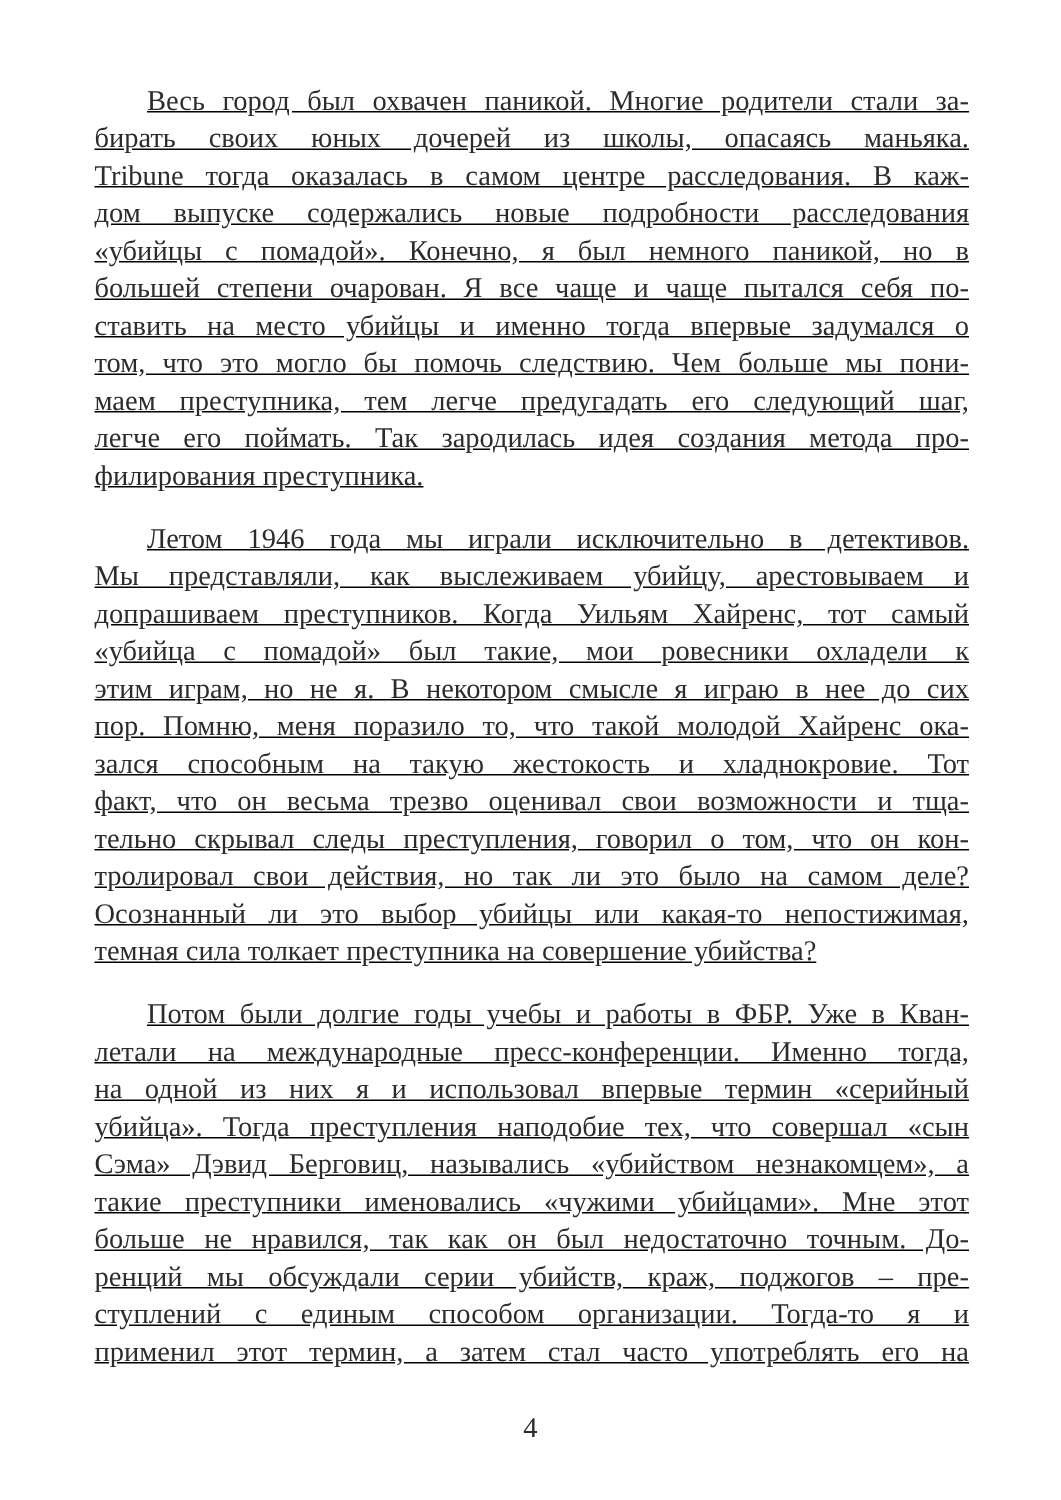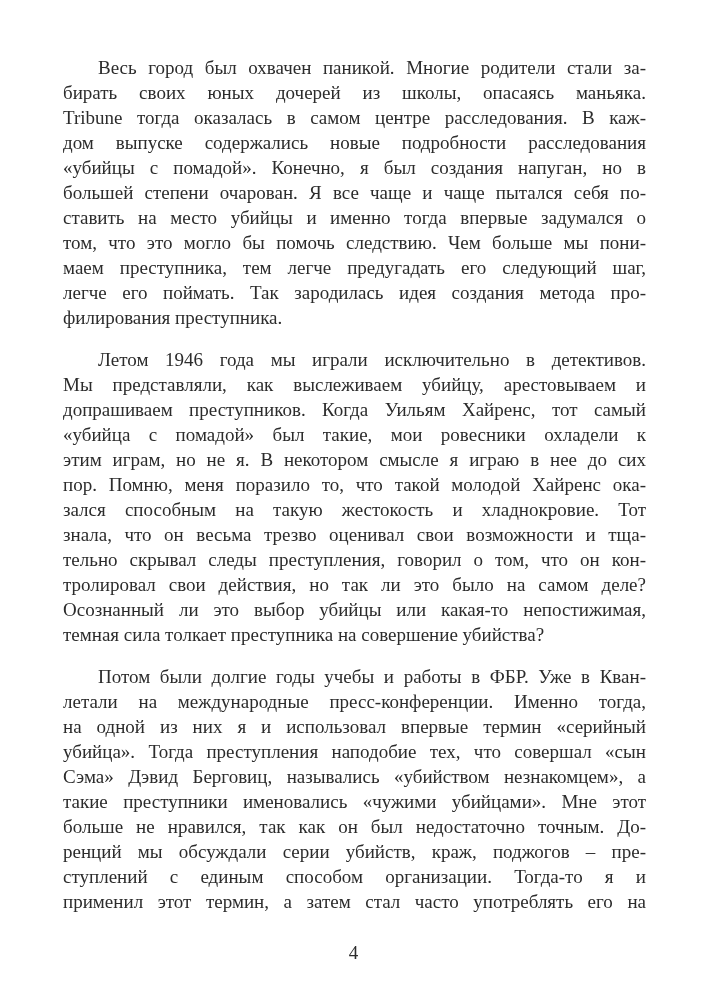--- a/index.html
+++ b/index.html
@@ -17,20 +17,21 @@
     height:1000px;
     background:var(--page-bg);
     overflow:hidden;
     font-family:"Liberation Serif","DejaVu Serif",serif;
   }
   .text-block{
     position:absolute;
     left:63px;
     top:55px;
     width:583px;
+    text-decoration:underline;
   }
   .paragraph + .paragraph{
     margin-top:17px;
   }
   .line{
     font-size:19px;
     line-height:25px;
     color:var(--text-color);
     text-align:justify;
     text-align-last:justify;
@@ -57,37 +58,37 @@
 </head>
 <body>
 
 <div class="page">
   <main class="text-block" id="paragraphs-root">
       <div class="paragraph">
         <div class="line indent">Весь город был охвачен паникой. Многие родители стали за-</div>
         <div class="line">бирать своих юных дочерей из школы, опасаясь маньяка.</div>
         <div class="line">Tribune тогда оказалась в самом центре расследования. В каж-</div>
         <div class="line">дом выпуске содержались новые подробности расследования</div>
-        <div class="line">«убийцы с помадой». Конечно, я был создания напуган, но в</div>
+        <div class="line">«убийцы с помадой». Конечно, я был немного паникой, но в</div>
         <div class="line">большей степени очарован. Я все чаще и чаще пытался себя по-</div>
         <div class="line">ставить на место убийцы и именно тогда впервые задумался о</div>
         <div class="line">том, что это могло бы помочь следствию. Чем больше мы пони-</div>
         <div class="line">маем преступника, тем легче предугадать его следующий шаг,</div>
         <div class="line">легче его поймать. Так зародилась идея создания метода про-</div>
         <div class="line flush">филирования преступника.</div>
       </div>
       <div class="paragraph">
         <div class="line indent">Летом 1946 года мы играли исключительно в детективов.</div>
         <div class="line">Мы представляли, как выслеживаем убийцу, арестовываем и</div>
         <div class="line">допрашиваем преступников. Когда Уильям Хайренс, тот самый</div>
         <div class="line">«убийца с помадой» был такие, мои ровесники охладели к</div>
         <div class="line">этим играм, но не я. В некотором смысле я играю в нее до сих</div>
         <div class="line">пор. Помню, меня поразило то, что такой молодой Хайренс ока-</div>
         <div class="line">зался способным на такую жестокость и хладнокровие. Тот</div>
-        <div class="line">знала, что он весьма трезво оценивал свои возможности и тща-</div>
+        <div class="line">факт, что он весьма трезво оценивал свои возможности и тща-</div>
         <div class="line">тельно скрывал следы преступления, говорил о том, что он кон-</div>
         <div class="line">тролировал свои действия, но так ли это было на самом деле?</div>
         <div class="line">Осознанный ли это выбор убийцы или какая-то непостижимая,</div>
         <div class="line flush">темная сила толкает преступника на совершение убийства?</div>
       </div>
       <div class="paragraph">
         <div class="line indent">Потом были долгие годы учебы и работы в ФБР. Уже в Кван-</div>
         <div class="line">летали на международные пресс-конференции. Именно тогда,</div>
         <div class="line">на одной из них я и использовал впервые термин «серийный</div>
         <div class="line">убийца». Тогда преступления наподобие тех, что совершал «сын</div>

